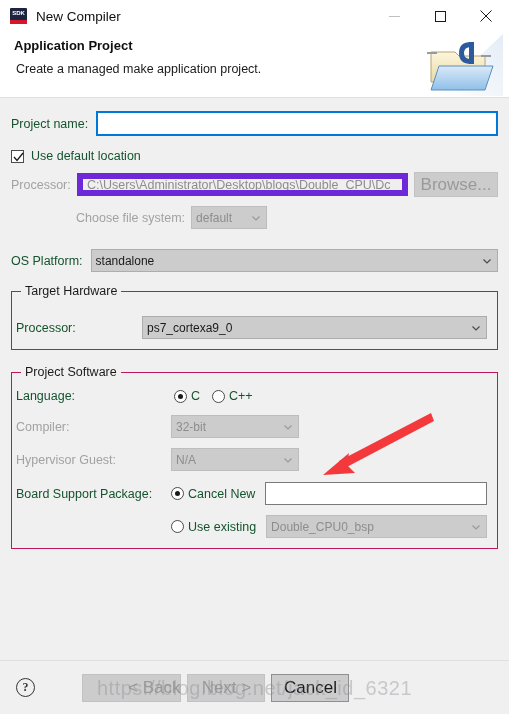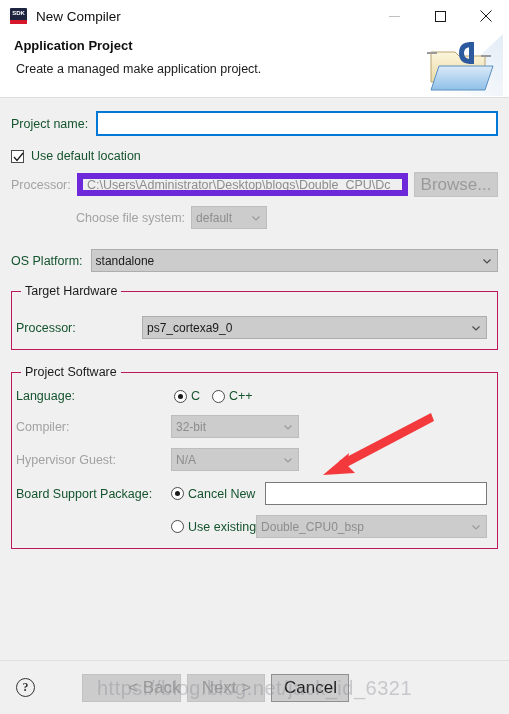--- a/index.html
+++ b/index.html
@@ -316,21 +316,21 @@
     <div class="row" style="margin-top:11px;">
       <span class="lbl" style="width:155px;">Board Support Package:</span>
       <span class="rdo on"></span>
       <span class="lbl" style="margin-right:10px;">Cancel New</span>
       <input class="txt" style="flex: 1 1 0%;" value="">
     </div>
 
     <div class="row" style="margin-top:10px;">
       <span style="width:155px;"></span>
       <span class="rdo"></span>
-      <span class="lbl" style="">Use existing</span>
+      <span class="lbl" style="margin-right:10px;">Use existing</span>
       <div class="combo dis" style="flex:1;">
         <span class="cval">Double_CPU0_bsp</span>
         <svg class="chev" viewBox="0 0 12 12">
           <polyline points="2.5,4.5 6,8 9.5,4.5" fill="none" stroke="#9a9a9a" stroke-width="1.2"></polyline>
         </svg>
       </div>
     </div>
   </div>
 
   <svg class="arrow" style="left:303px; top:292px; width:145px; height:80px;" viewBox="0 0 145 80">

